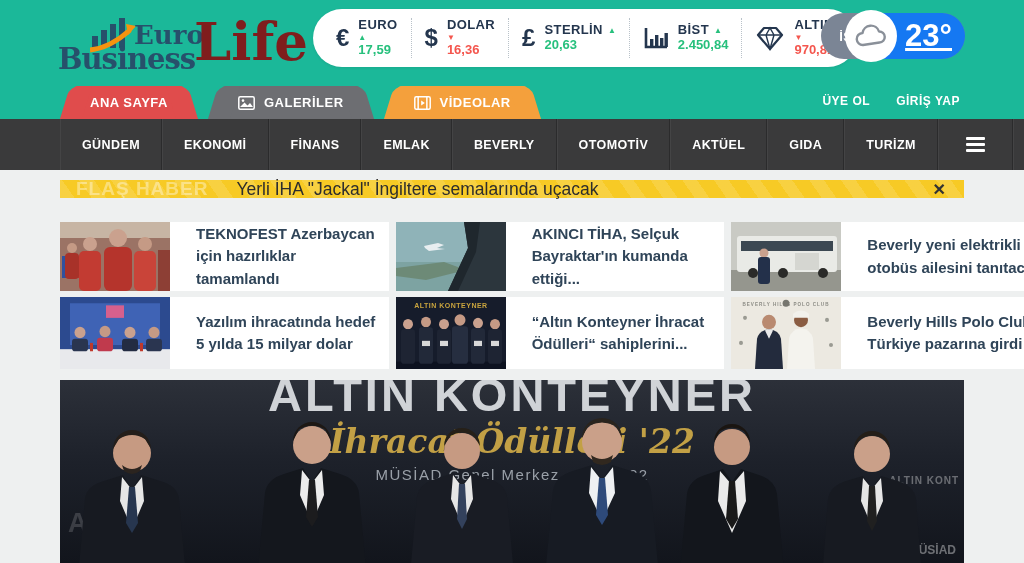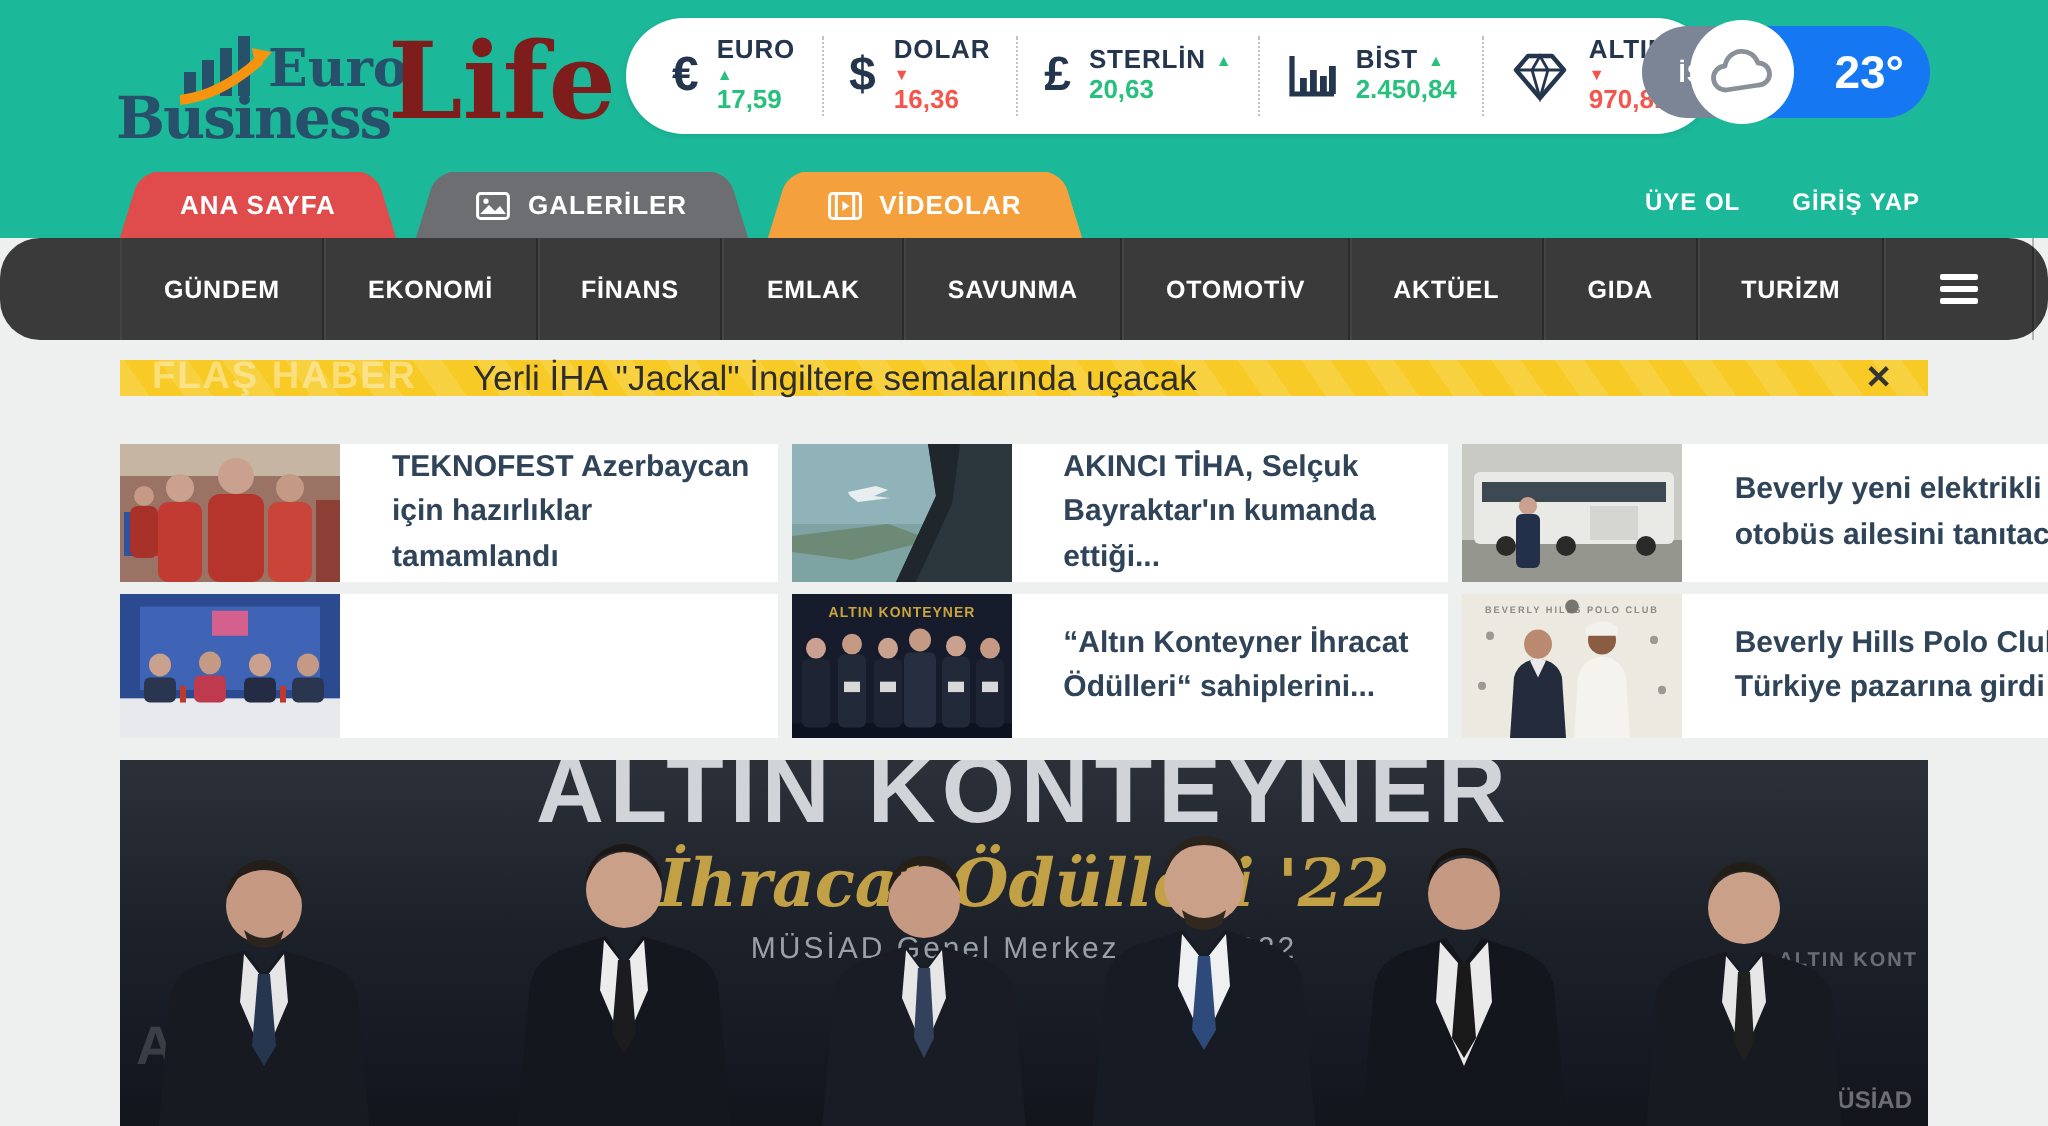--- a/index.html
+++ b/index.html
@@ -34,21 +34,21 @@
   .t-val { font-size:13px; font-weight:700; }
 
   
   .weather { position:absolute; right:59px; top:13px; height:46px; display:flex;
              border-radius:23px; background:#7b8595; }
   .w-city { display:flex; align-items:center; gap:8px; color:#fff; font-size:13px;
             font-weight:700; letter-spacing:.5px; padding:0 44px 0 18px; cursor:pointer; }
   .w-caret { font-size:9px; color:#e8eaee; }
   .w-temp { position:absolute; right:0; top:0; height:46px; width:86px; background:#1578f2;
             border-radius:0 23px 23px 0; display:flex; align-items:center; justify-content:flex-end;
-            padding-right:13px; color:#fff; font-size:23px; font-weight:800; }
+            padding-right:13px; color:#fff; font-size:31px; font-weight:800;text-decoration:underline; }
   .w-circle { position:absolute; right:68px; top:-3px; width:52px; height:52px; background:#fff;
               border-radius:50%; display:flex; align-items:center; justify-content:center; z-index:2; }
 
   
   .tabs { position:absolute; left:74px; top:86px; height:33px; display:flex; gap:38px; }
   .tab { position:relative; height:33px; display:flex; align-items:center; gap:9px;
          padding:0 16px; color:#fff; font-size:13px; font-weight:700; letter-spacing:.5px;
          border-radius:4px 4px 0 0; cursor:pointer; }
   .tab::before { content:""; position:absolute; top:0; bottom:0; left:-9px; width:22px;
                  background:inherit; transform:skewX(-17deg); border-radius:9px 0 0 0; z-index:0; }
@@ -58,21 +58,21 @@
   .tab-red { background-color:#e04c4c; }
   .tab-gray { background-color:#6d6e72; }
   .tab-orange { background-color:#f4a03c;text-align:center; }
 
   .auth { position:absolute; right:64px; top:94px; display:flex; gap:26px; }
   .auth a { color:#fff; font-size:12px; font-weight:800; letter-spacing:.5px;
             text-decoration:none; cursor:pointer; }
 
   
   .mainnav { position:absolute; top:119px; left:0; width:1024px; height:51px; background:#3a3a3b;
-             display:flex; align-items:stretch; padding:0 64px 0 60px;border-radius:20px; }
+             display:flex; align-items:stretch; padding:0 64px 0 60px; }
   .nav-item { display:flex; align-items:center; padding:0 21px; color:#fff; font-size:12.5px;
               font-weight:700; letter-spacing:.4px; cursor:pointer;
               border-left:1px solid rgba(255,255,255,.05); border-right:1px solid rgba(0,0,0,.25); }
   .nav-spacer { flex:1; }
   .burger { display:flex; flex-direction:column; justify-content:center; gap:3px;
             padding:0 27px; cursor:pointer; border-left:1px solid rgba(255,255,255,.05);
             border-right:1px solid rgba(0,0,0,.25); }
   .burger span { display:block; width:19px; height:3px; background:#fff; border-radius:1px; }
   .searchbox { display:flex; align-items:center; gap:7px; padding:0 24px; cursor:pointer;
                border-left:1px solid rgba(255,255,255,.05); }
@@ -233,21 +233,21 @@
     <a>ÜYE OL</a>
     <a>GİRİŞ YAP</a>
   </div>
 </div>
 
 <div class="mainnav">
   <div class="nav-item">GÜNDEM</div>
   <div class="nav-item">EKONOMİ</div>
   <div class="nav-item">FİNANS</div>
   <div class="nav-item">EMLAK</div>
-  <div class="nav-item">SAVUNMA</div>
+  <div class="nav-item">BEVERLY</div>
   <div class="nav-item">OTOMOTİV</div>
   <div class="nav-item">AKTÜEL</div>
   <div class="nav-item">GIDA</div>
   <div class="nav-item">TURİZM</div>
   <div class="nav-spacer"></div>
   <div class="burger">
     <span></span>
       <span></span>
       <span></span>
   </div>
@@ -331,20 +331,21 @@
         <circle cx="45" cy="33" r="5.5" fill="#c59a85"></circle>
           <rect x="37" y="39" width="16" height="13" rx="3" fill="#c03a4d"></rect>
         <circle cx="70" cy="34" r="5.5" fill="#caa18e"></circle>
           <rect x="62" y="40" width="16" height="12" rx="3" fill="#232c42"></rect>
         <circle cx="94" cy="34" r="5.5" fill="#c59a85"></circle>
           <rect x="86" y="40" width="16" height="12" rx="3" fill="#2a3550"></rect>
         <rect x="30" y="44" width="3" height="8" fill="#c0392b"></rect>
           <rect x="80" y="44" width="3" height="8" fill="#c0392b"></rect>
       </svg>
     </div>
+    <div class="card-title">Yazılım ihracatında hedef 5 yılda 15 milyar dolar</div>
   </div>
 
   <div class="card">
     <div class="thumb">
       <svg viewBox="0 0 110 69" preserveAspectRatio="none">
         <rect width="110" height="69" fill="#161c2b"></rect>
         <text x="55" y="11" text-anchor="middle" font-size="7" font-weight="bold" fill="#c9a43e" font-family="Liberation Sans, sans-serif" letter-spacing="0.5">ALTIN KONTEYNER</text>
         <rect y="62" width="110" height="7" fill="#0d1220"></rect>
         <circle cx="12" cy="26" r="5" fill="#caa18e"></circle>
           <rect x="5" y="31" width="14" height="33" rx="3" fill="#1e2433"></rect>

